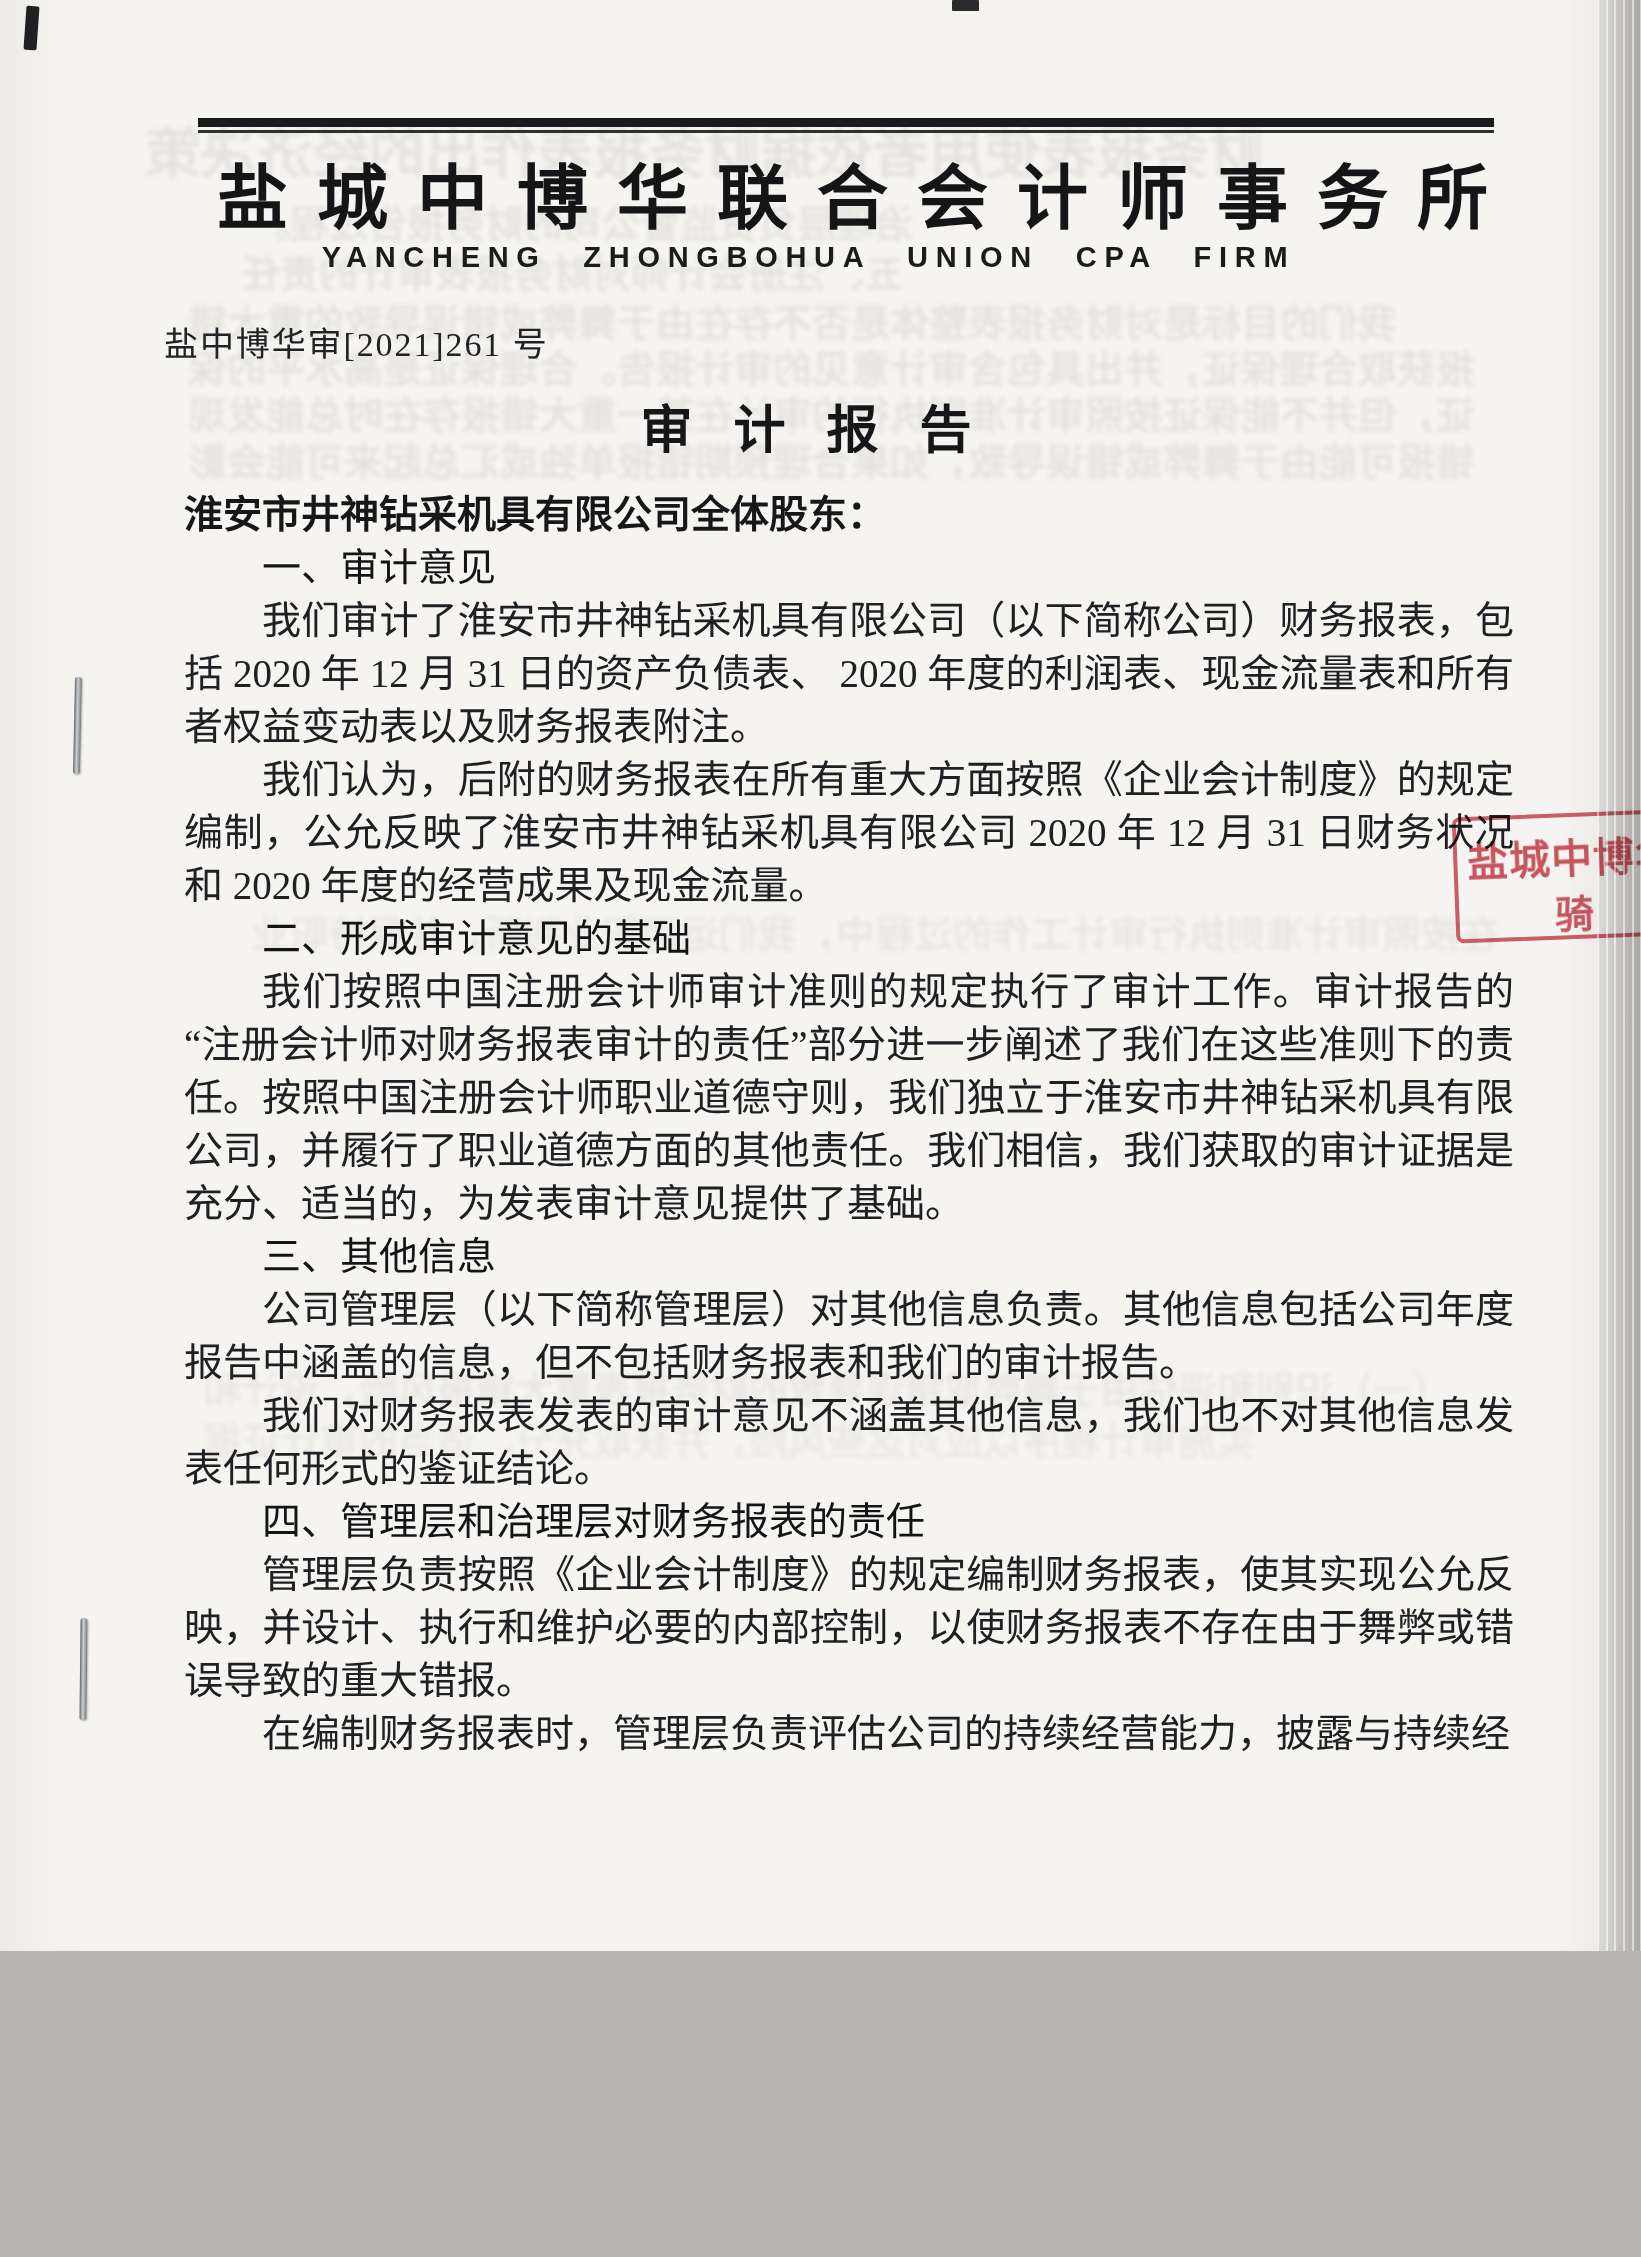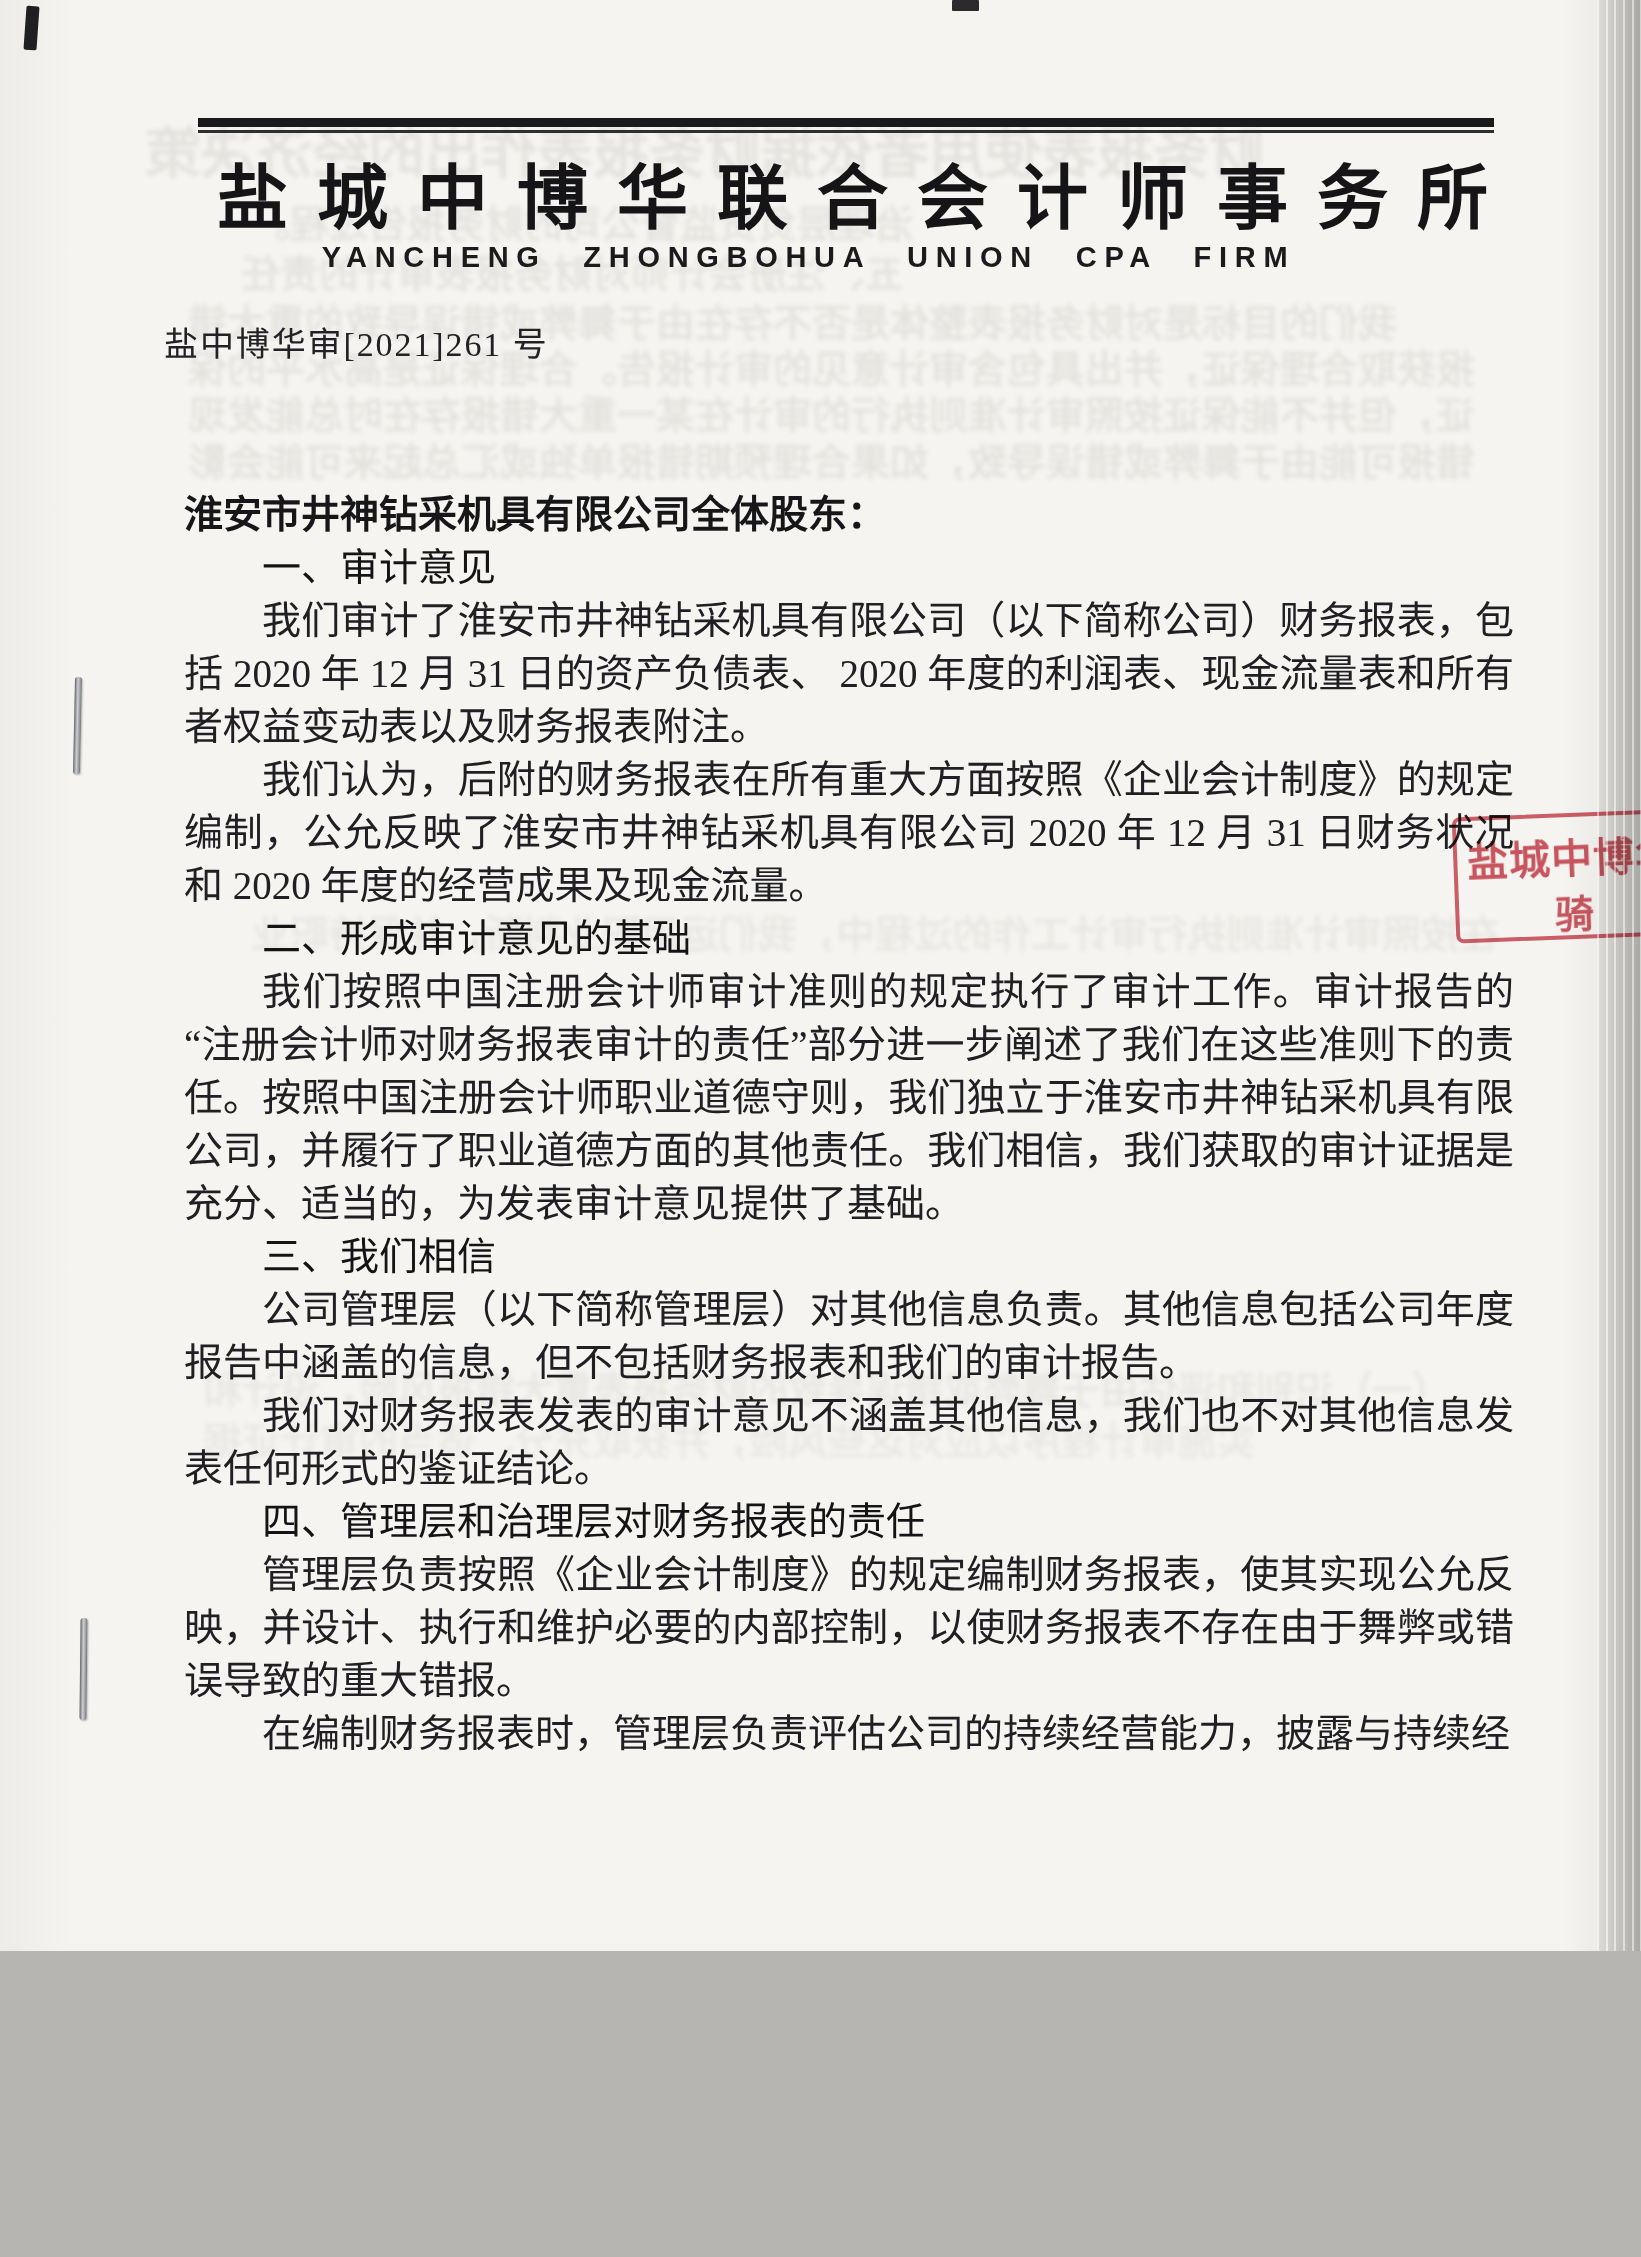--- a/index.html
+++ b/index.html
@@ -120,32 +120,33 @@
   <div class="ghost" style="left:1014px;top:2030px;font-size:39px;opacity:0.10;">及相关披露的合理性</div>
 
   <div class="rule rule-top-thick"></div>
   <div class="rule rule-top-thin"></div>
   <div class="rule rule-bottom-thick"></div>
   <div class="rule rule-bottom-thin"></div>
 
   <div class="firm-cn">盐城中博华联合会计师事务所</div>
   <div class="firm-en">YANCHENG ZHONGBOHUA UNION CPA FIRM</div>
   <div class="doc-no">盐中博华审[2021]261 号</div>
+  <div class="report-title">审计报告</div>
 
   <div class="body-text">
     <p class="addressee">淮安市井神钻采机具有限公司全体股东：</p>
 
     <h3 class="sec-heading">一、审计意见</h3>
     <p class="para">我们审计了淮安市井神钻采机具有限公司（以下简称公司）财务报表，包括 2020 年 12 月 31 日的资产负债表、 2020 年度的利润表、现金流量表和所有者权益变动表以及财务报表附注。</p>
     <p class="para">我们认为，后附的财务报表在所有重大方面按照《企业会计制度》的规定编制，公允反映了淮安市井神钻采机具有限公司 2020 年 12 月 31 日财务状况和 2020 年度的经营成果及现金流量。</p>
 
     <h3 class="sec-heading">二、形成审计意见的基础</h3>
     <p class="para">我们按照中国注册会计师审计准则的规定执行了审计工作。审计报告的“注册会计师对财务报表审计的责任”部分进一步阐述了我们在这些准则下的责任。按照中国注册会计师职业道德守则，我们独立于淮安市井神钻采机具有限公司，并履行了职业道德方面的其他责任。我们相信，我们获取的审计证据是充分、适当的，为发表审计意见提供了基础。</p>
 
-    <h3 class="sec-heading">三、我们相信</h3>
+    <h3 class="sec-heading">三、其他信息</h3>
     <p class="para">公司管理层（以下简称管理层）对其他信息负责。其他信息包括公司年度报告中涵盖的信息，但不包括财务报表和我们的审计报告。</p>
     <p class="para">我们对财务报表发表的审计意见不涵盖其他信息，我们也不对其他信息发表任何形式的鉴证结论。</p>
 
     <h3 class="sec-heading">四、管理层和治理层对财务报表的责任</h3>
     <p class="para">管理层负责按照《企业会计制度》的规定编制财务报表，使其实现公允反映，并设计、执行和维护必要的内部控制，以使财务报表不存在由于舞弊或错误导致的重大错报。</p>
     <p class="para">在编制财务报表时，管理层负责评估公司的持续经营能力，披露与持续经</p>
   </div>
 
   <div class="stamp">
     <div class="row1">盐城中博华联</div>

